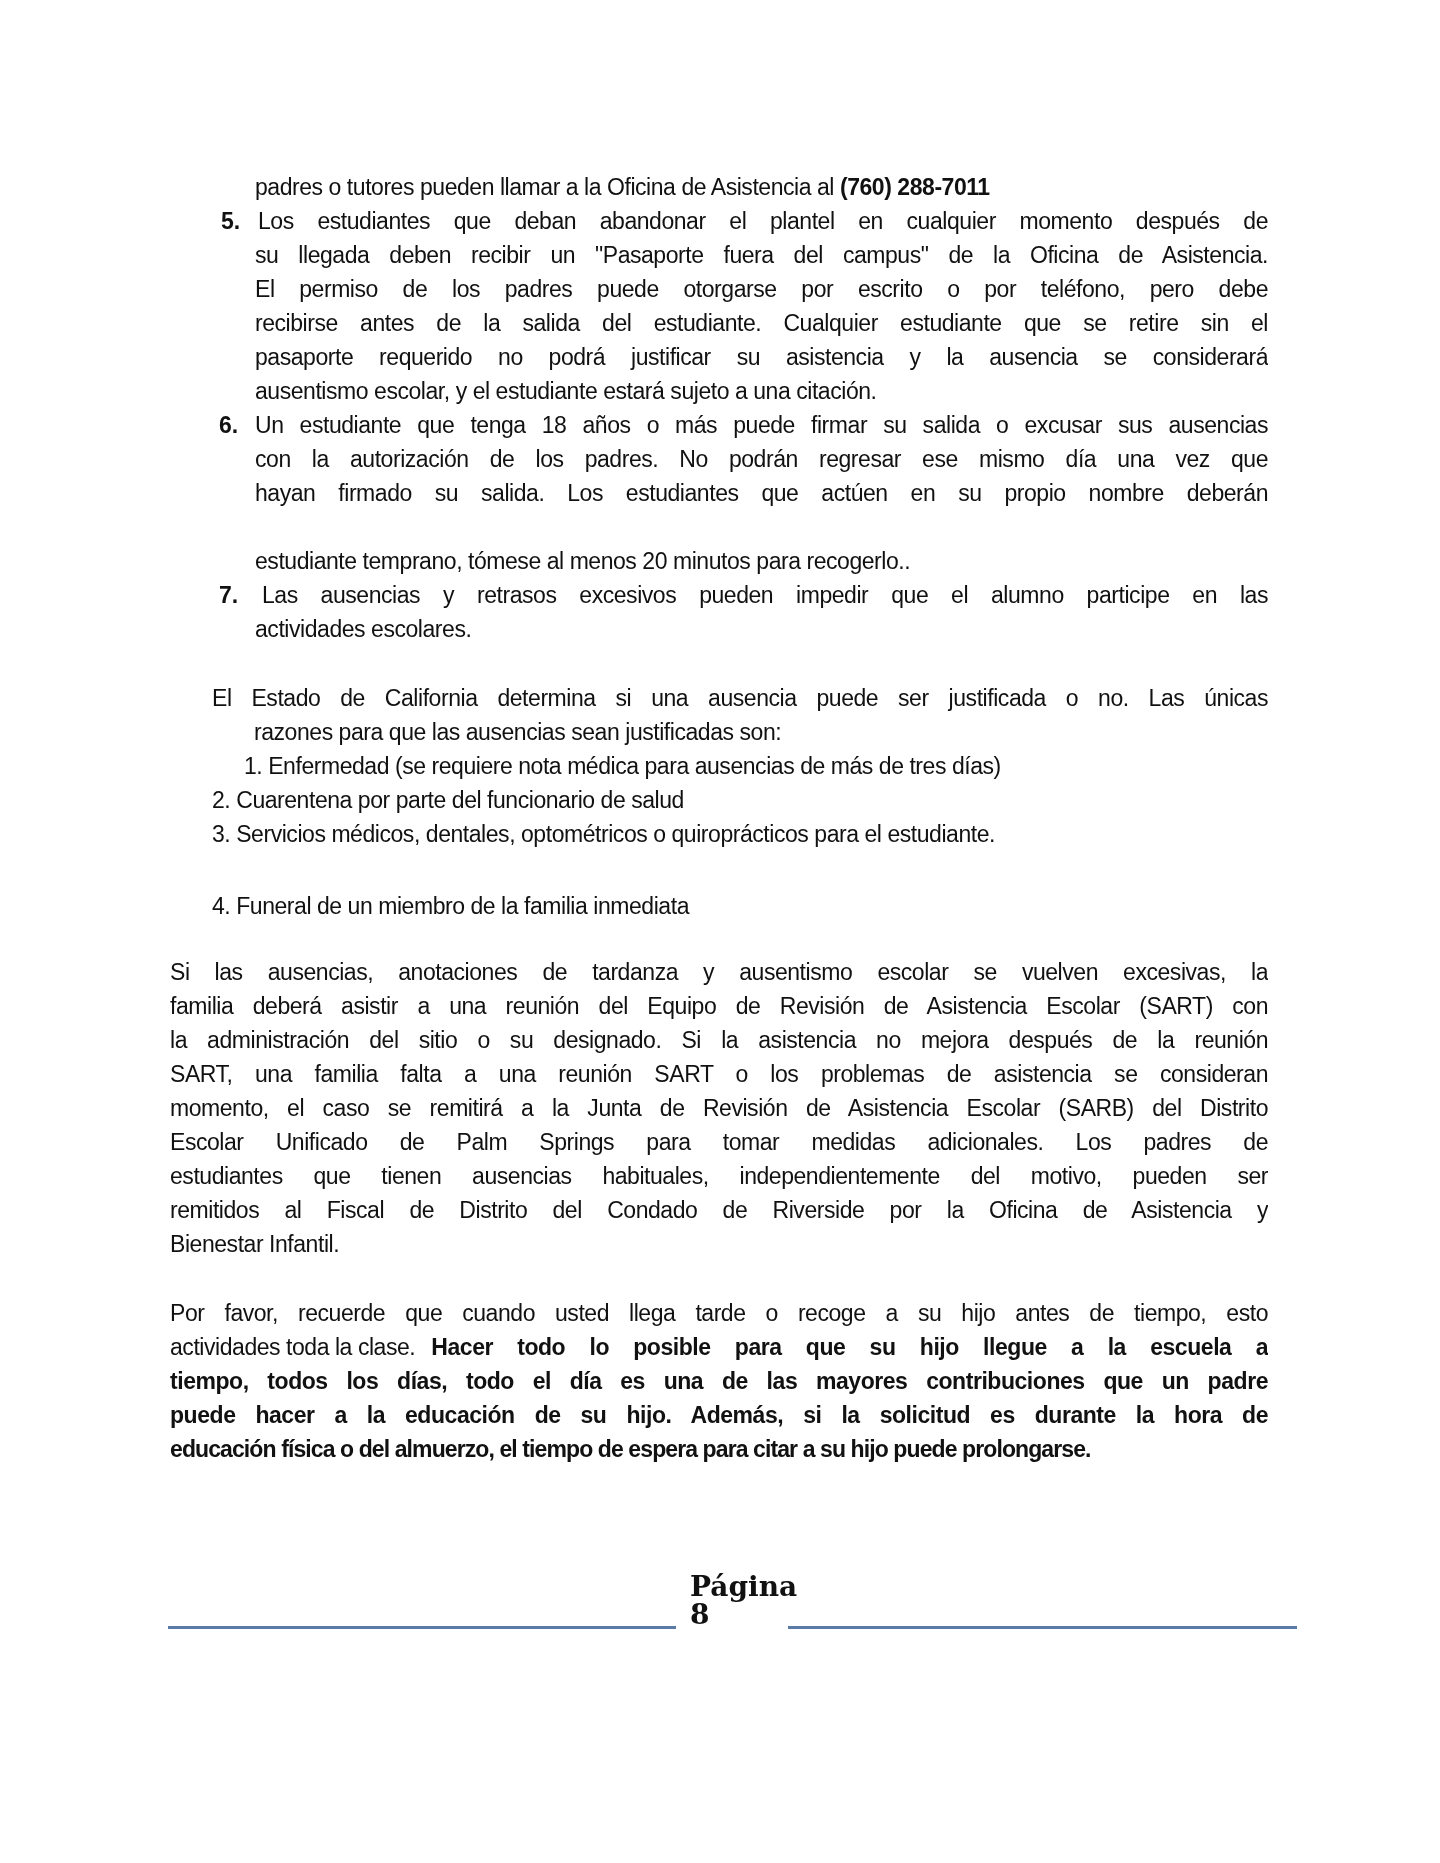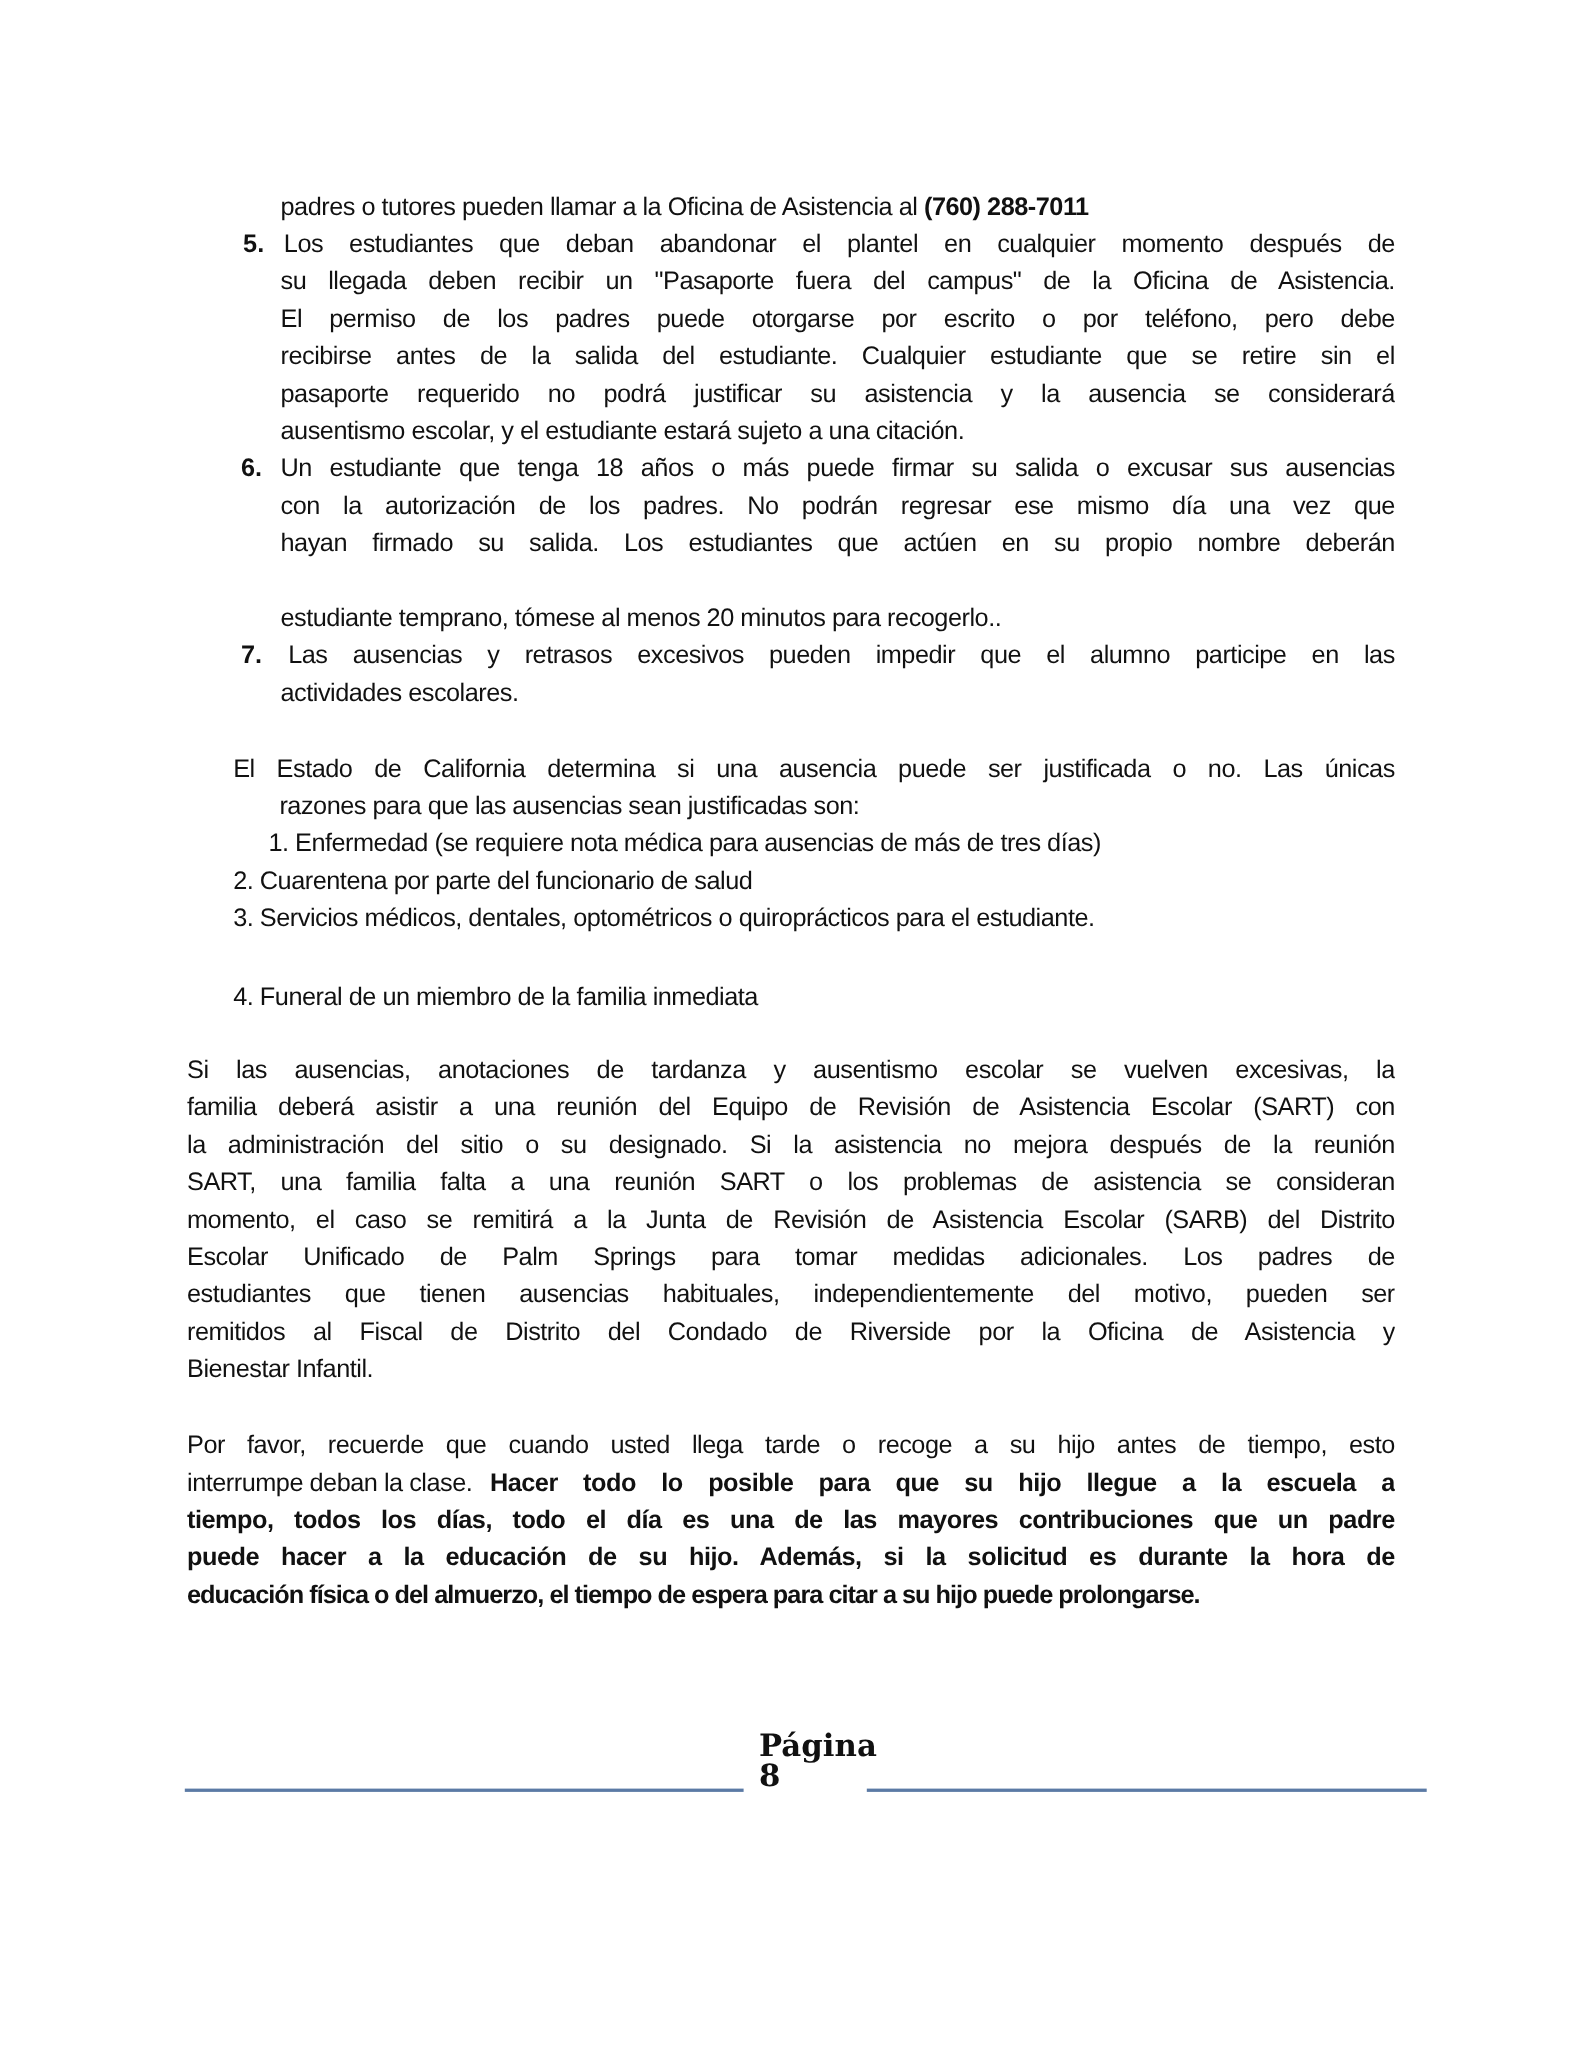--- a/index.html
+++ b/index.html
@@ -54,21 +54,21 @@
   <div class="line just" style="left:170px; top:1023px; width:1098px;">la administración del sitio o su designado. Si la asistencia no mejora después de la reunión</div>
   <div class="line just" style="left:170px; top:1057px; width:1098px;">SART, una familia falta a una reunión SART o los problemas de asistencia se consideran</div>
   <div class="line just" style="left:170px; top:1091px; width:1098px;">momento, el caso se remitirá a la Junta de Revisión de Asistencia Escolar (SARB) del Distrito</div>
   <div class="line just" style="left:170px; top:1125px; width:1098px;">Escolar Unificado de Palm Springs para tomar medidas adicionales. Los padres de</div>
   <div class="line just" style="left:170px; top:1159px; width:1098px;">estudiantes que tienen ausencias habituales, independientemente del motivo, pueden ser</div>
   <div class="line just" style="left:170px; top:1193px; width:1098px;">remitidos al Fiscal de Distrito del Condado de Riverside por la Oficina de Asistencia y</div>
   <div class="line" style="left:170px; top:1227px;">Bienestar Infantil.</div>
 
   <div class="line just" style="left:170px; top:1296px; width:1098px;">Por favor, recuerde que cuando usted llega tarde o recoge a su hijo antes de tiempo, esto</div>
   <div class="line" style="left:170px; top:1330px; width:1098px; display:flex; justify-content:space-between;">
-    <span>interrumpe deban la clase.</span>
+    <span>actividades toda la clase.</span>
     <span class="bold" style="flex:1; margin-left:16px; text-align:justify; text-align-last:justify; white-space:normal; overflow:hidden; height:34px;">Hacer todo lo posible para que su hijo llegue a la escuela a</span>
   </div>
   <div class="line just bold" style="left:170px; top:1364px; width:1098px;">tiempo, todos los días, todo el día es una de las mayores contribuciones que un padre</div>
   <div class="line just bold" style="left:170px; top:1398px; width:1098px;">puede hacer a la educación de su hijo.  Además, si la solicitud es durante la hora de</div>
   <div class="line bold" style="left:170px; top:1432px; width:1098px; letter-spacing:-0.9px;">educación física o del almuerzo, el tiempo de espera para citar a su hijo puede prolongarse.</div>
 
   <div class="footer-label" style="left:690px; top:1570px;">Página</div>
   <div class="footer-label" style="left:690px; top:1598px;">8</div>
   <div class="rule" style="left: 168px; top: 1626px; width: 508px; background: rgb(91, 122, 165);"></div>
   <div class="rule" style="left: 788px; top: 1626px; width: 509px; background: rgb(91, 122, 165);"></div>

